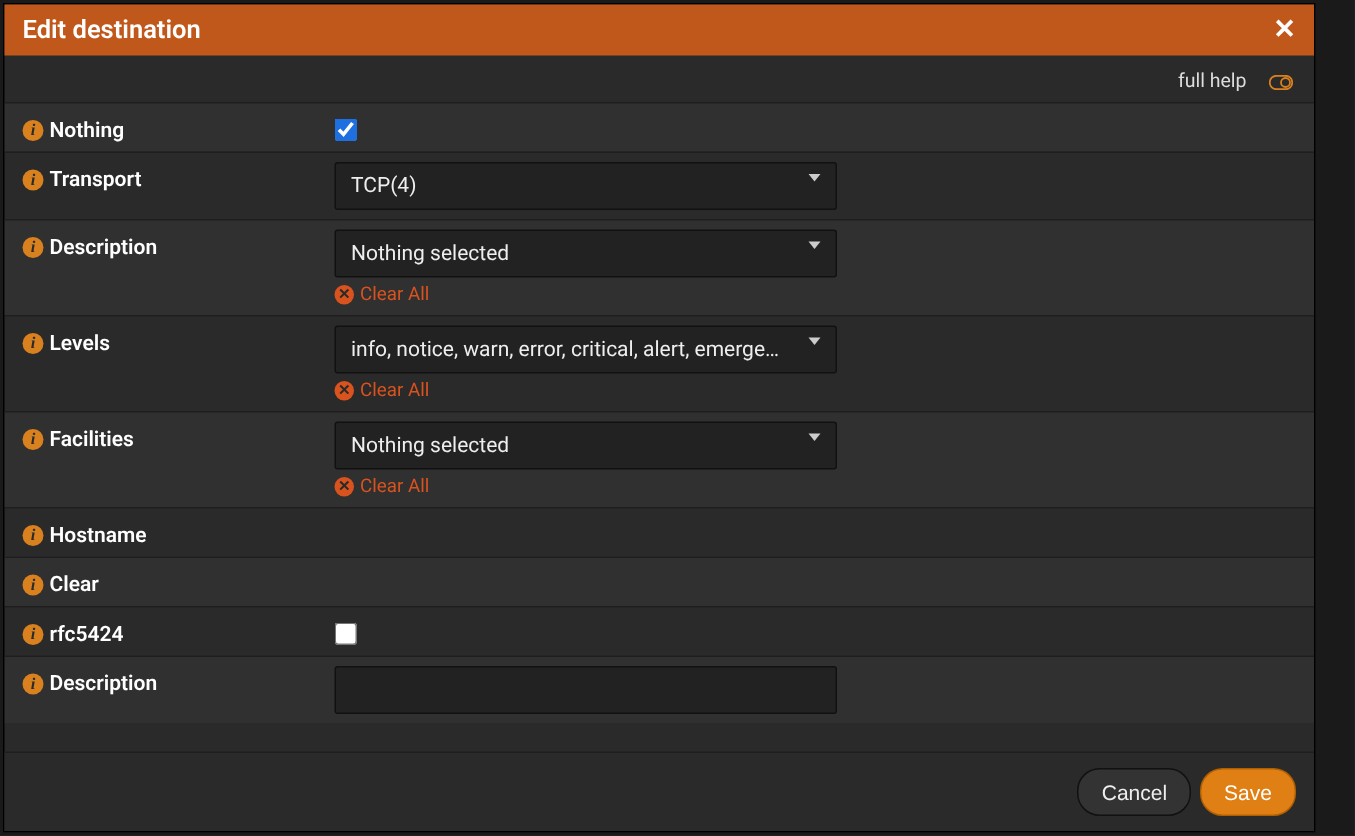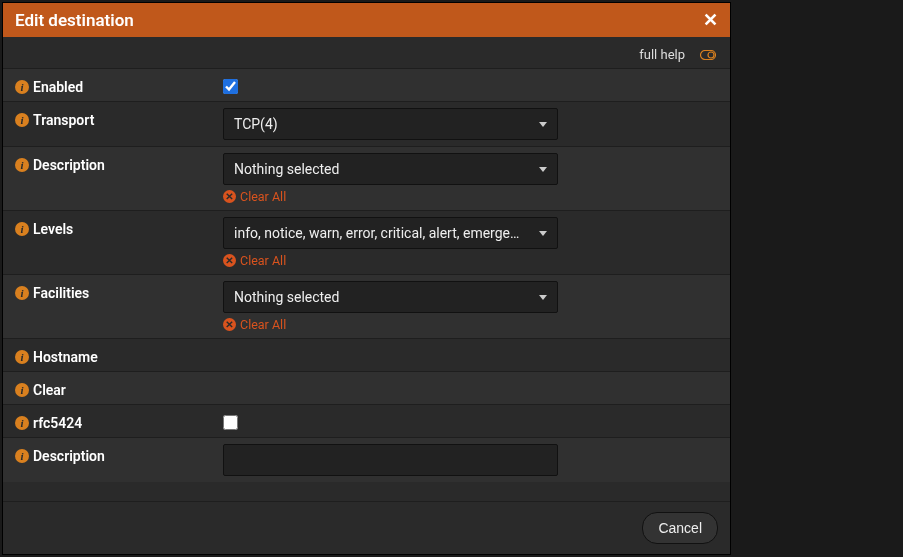--- a/index.html
+++ b/index.html
@@ -6,21 +6,21 @@
   body {
     font-family: -apple-system, BlinkMacSystemFont, "Segoe UI", Roboto, Arial, sans-serif;
     background: #1a1a1a;
     color: #ddd;
     font-size: 14px;
     width: 903px;
     height: 557px;
     overflow: hidden;
   }
   .modal {
-    width: 729px;
+    width: 875px;
     height: 553px;
     margin: 2px;
     background: #2a2a2a;
     border: 1px solid #000;
     display: flex;
     flex-direction: column;
   }
   .titlebar {
     background: #c0581b;
     color: #fff;
@@ -101,21 +101,21 @@
   .select, .text-input {
     width: 100%;
     background: #222;
     border: 1px solid #111;
     color: #eee;
     padding: 7px 10px;
     font-size: 14px;
     border-radius: 2px;
     display: flex;
     justify-content: space-between;
-    align-items: center;
+    align-items: flex-start;
     cursor: pointer;
   }
   .text-input { cursor: text; }
   .caret {
     width: 0; height: 0;
     border-left: 4px solid transparent;
     border-right: 4px solid transparent;
     border-top: 5px solid #ccc;
   }
   .clear-all {
@@ -177,21 +177,21 @@
         <circle cx="11" cy="5" r="3" fill="none" stroke="#d9801f" stroke-width="1.2"></circle>
       </svg>
     </span>
   </div>
 
   <div class="form-body">
 
     <div class="row striped">
       <div class="label-col">
         <span class="info-icon">i</span>
-        <span>Enabled</span>
+        <span>Nothing</span>
       </div>
       <div class="field-col">
         <input type="checkbox" class="checkbox" checked="" style="">
       </div>
     </div>
 
     <div class="row">
       <div class="label-col">
         <span class="info-icon">i</span>
         <span>Transport</span>
@@ -286,15 +286,16 @@
       </div>
       <div class="field-col">
         <input class="text-input" value="" style="">
       </div>
     </div>
 
   </div>
 
   <div class="footer">
     <button class="btn btn-default">Cancel</button>
+    <button class="btn btn-primary">Save</button>
   </div>
 
 </div>
 
 </body></html>

